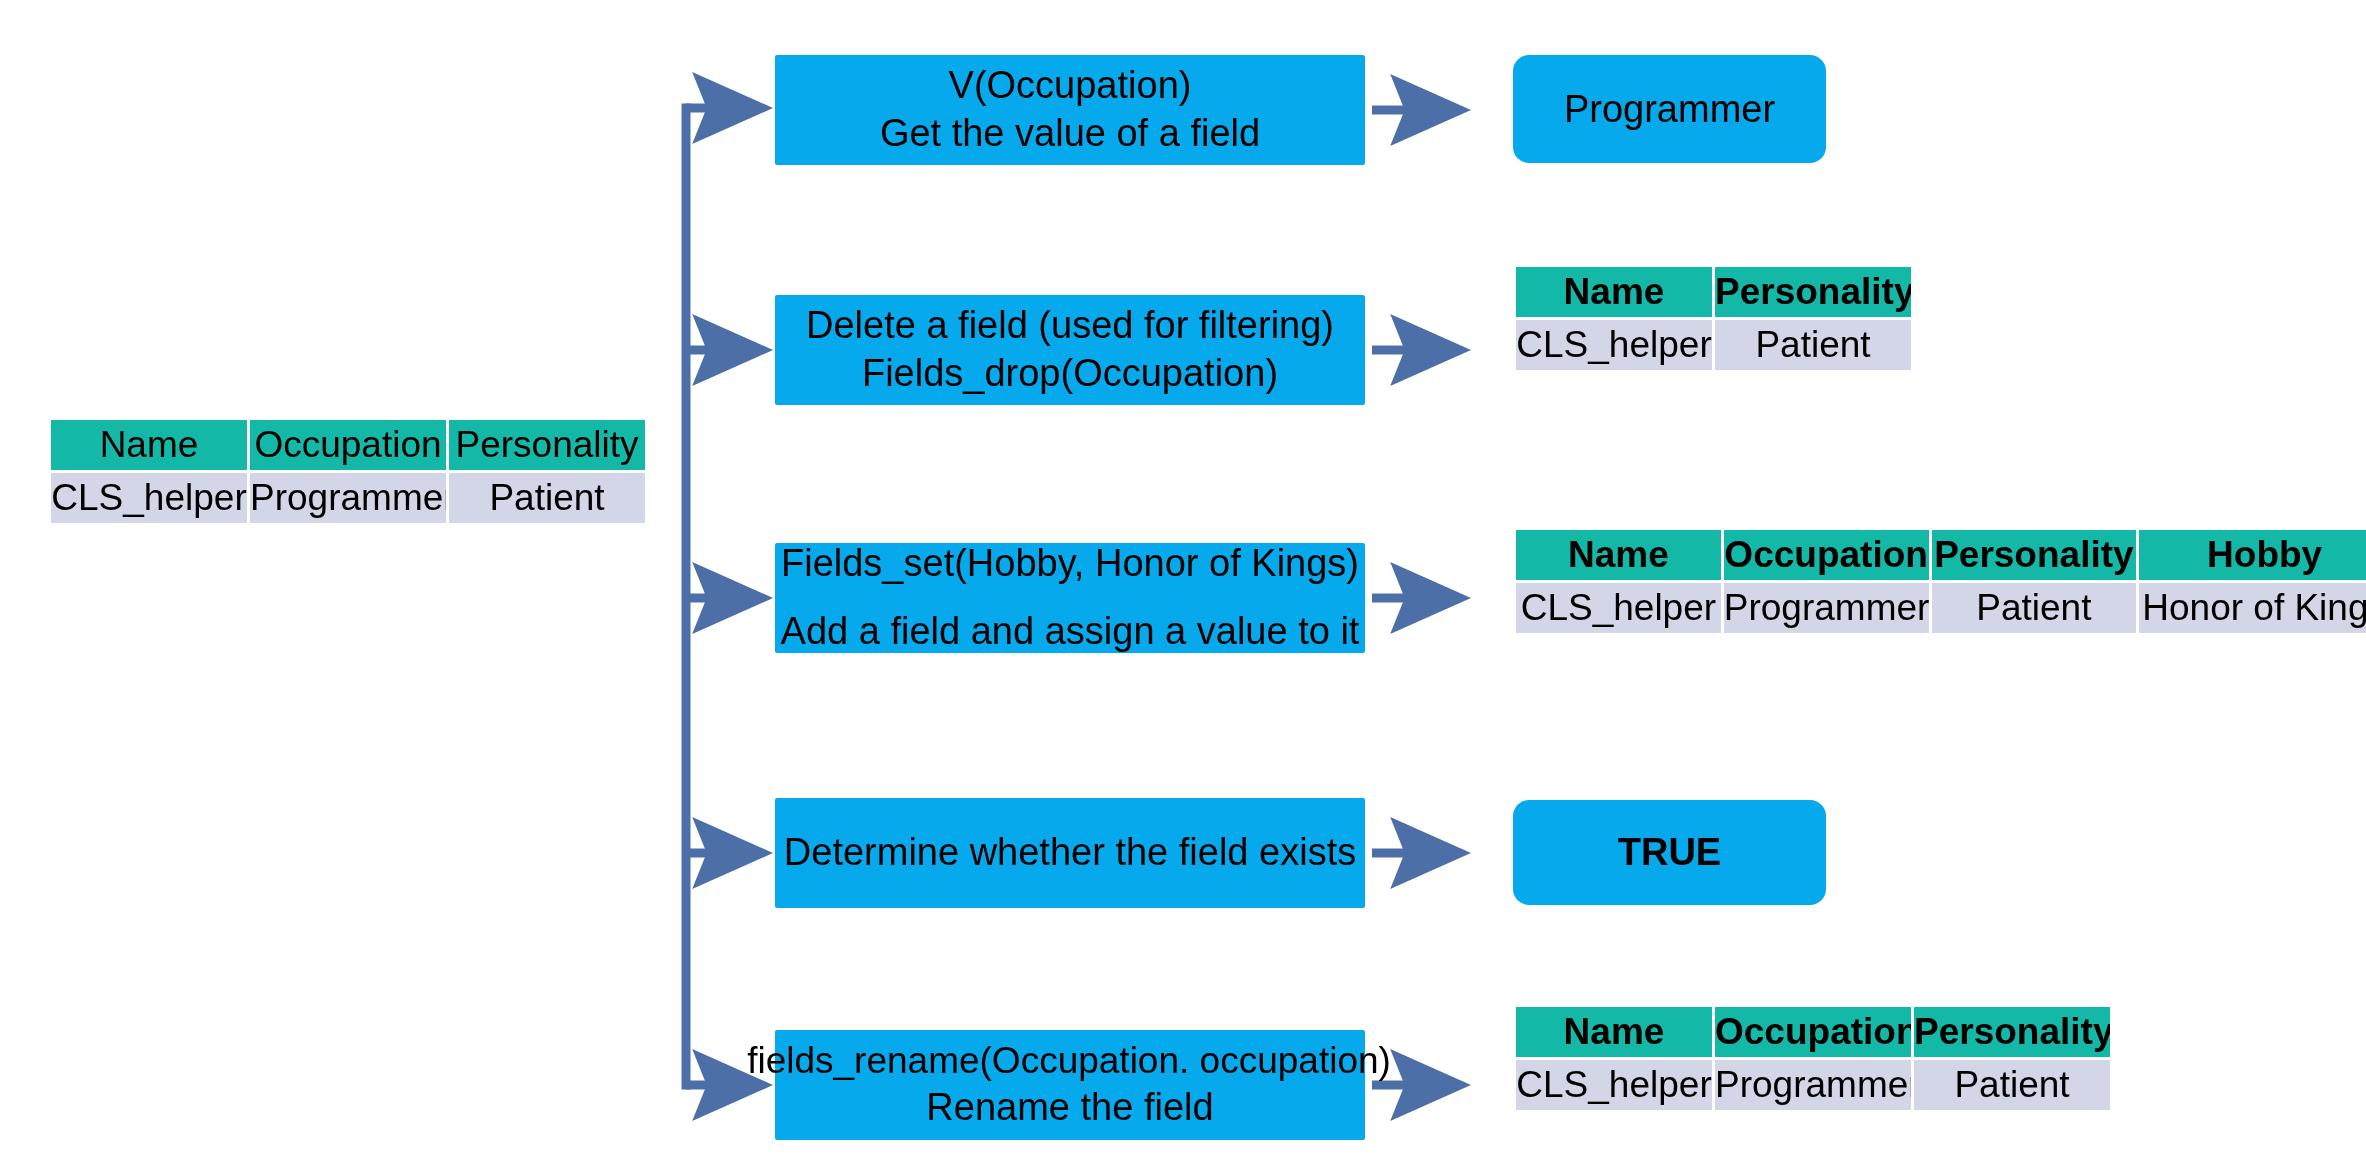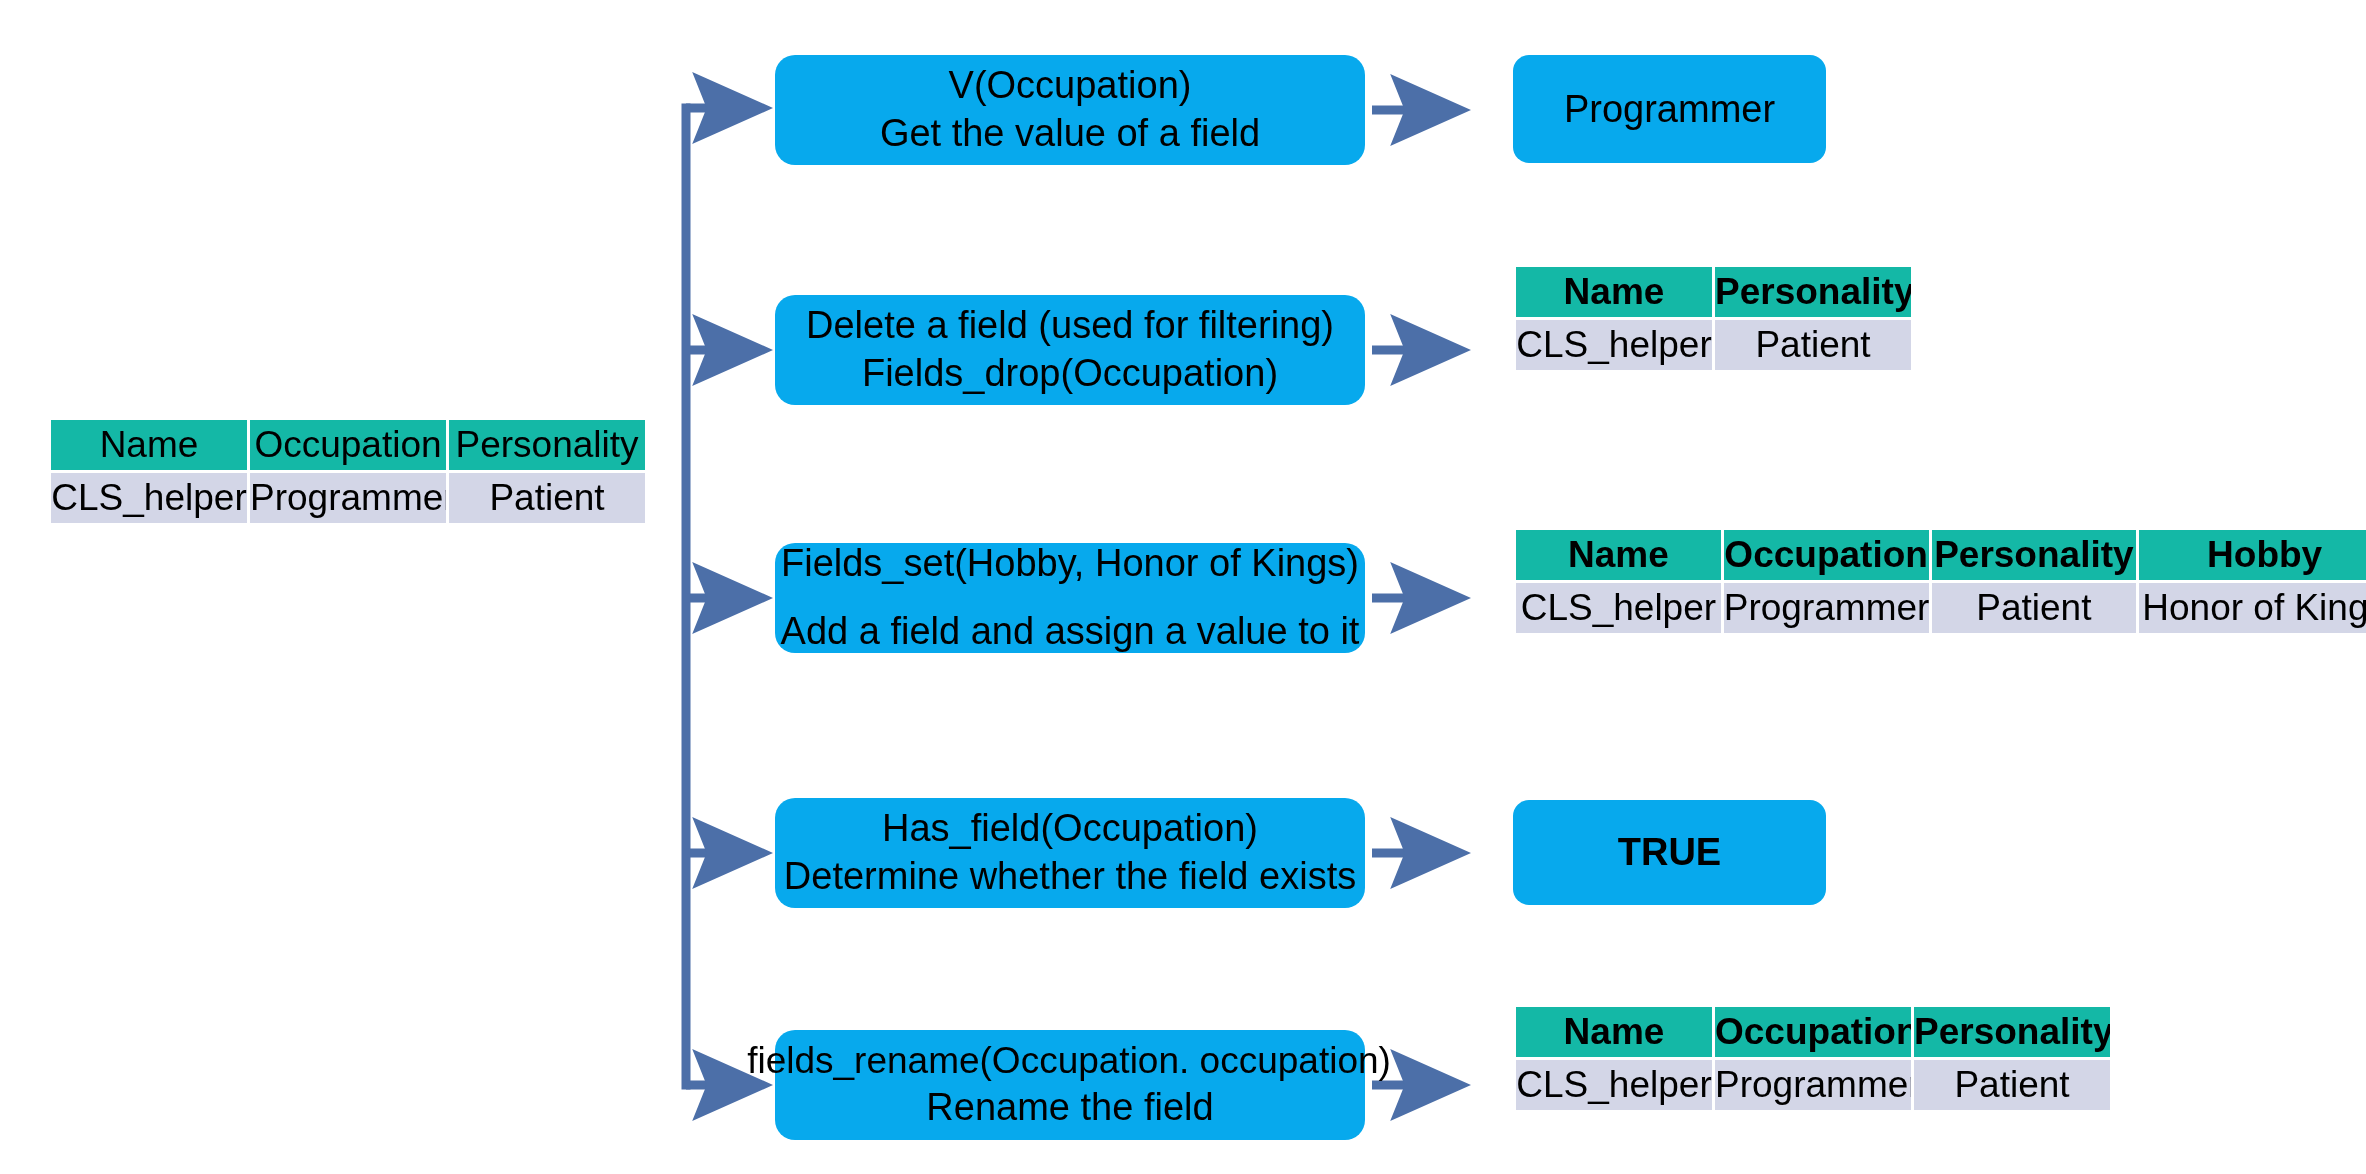--- a/index.html
+++ b/index.html
@@ -10,21 +10,21 @@
   }
   #canvas{position:absolute;left:0;top:0;width:2366px;height:1174px;}
 
   
   #wires{position:absolute;left:0;top:0;width:2366px;height:1174px;pointer-events:none;}
 
   
   .op-box{
     position:absolute;
     background:#07a9ed;
-    border-radius:20px;
+    border-radius:2px;
     display:flex;flex-direction:column;
     align-items:center;justify-content:center;
     text-align:center;
     font-size:38px;
     line-height:1.26;
     color:#000;
     box-sizing:border-box;
   }
   .op-line{display:block;white-space:nowrap;}
 
@@ -164,21 +164,20 @@
       <tr>
         <td>CLS_helper</td>
         <td>Programmer</td>
         <td>Patient</td>
         <td>Honor of Kings</td>
       </tr>
     </tbody>
   </table>
 
   <div class="op-box" style="left:775px;top:798px;width:590px;height:110px;">
-    <span class="op-line">Has_field(Occupation)</span>
     <span class="op-line">Determine whether the field exists</span>
   </div>
   <div class="result-pill" style="left:1513px;top:800px;width:313px;height:105px;font-weight:bold;">
     <span>TRUE</span>
   </div>
 
   <div class="op-box" style="left:775px;top:1030px;width:590px;height:110px;">
     <span class="op-line" style="font-size:37px;margin-left:-2px;">fields_rename(Occupation. occupation)</span>
     <span class="op-line">Rename the field</span>
   </div>

